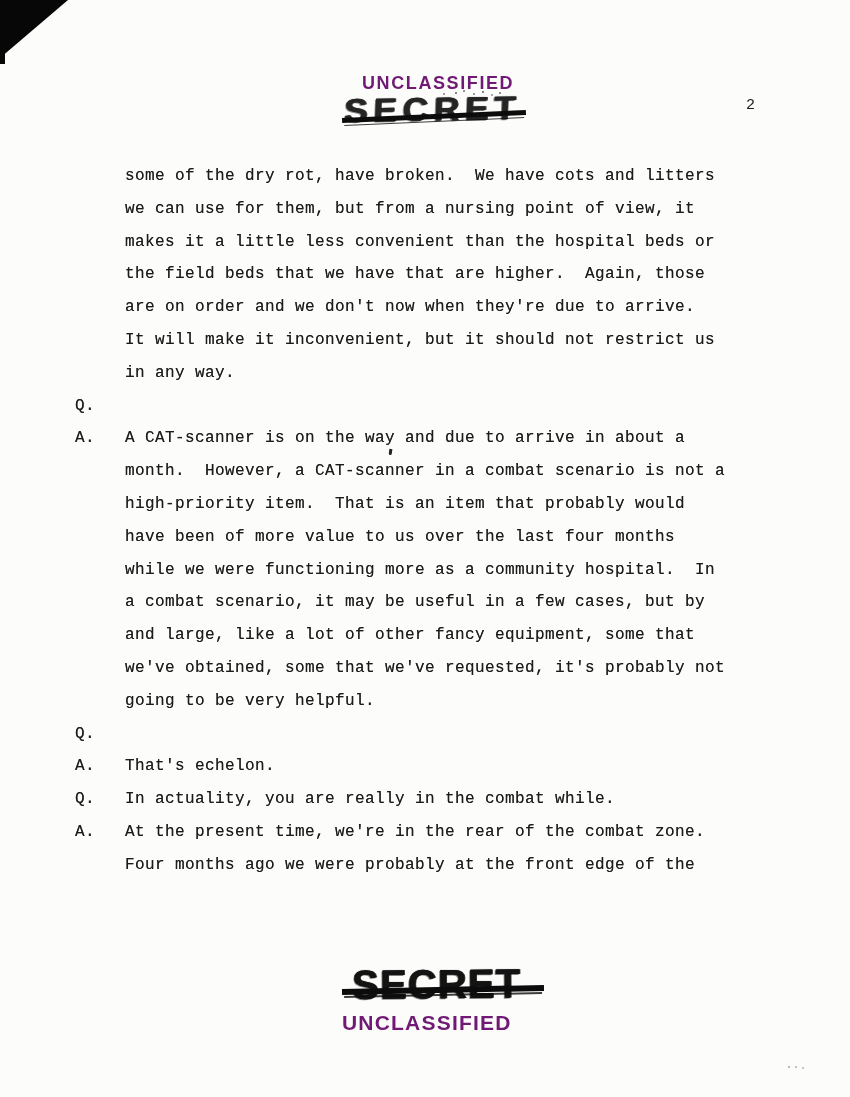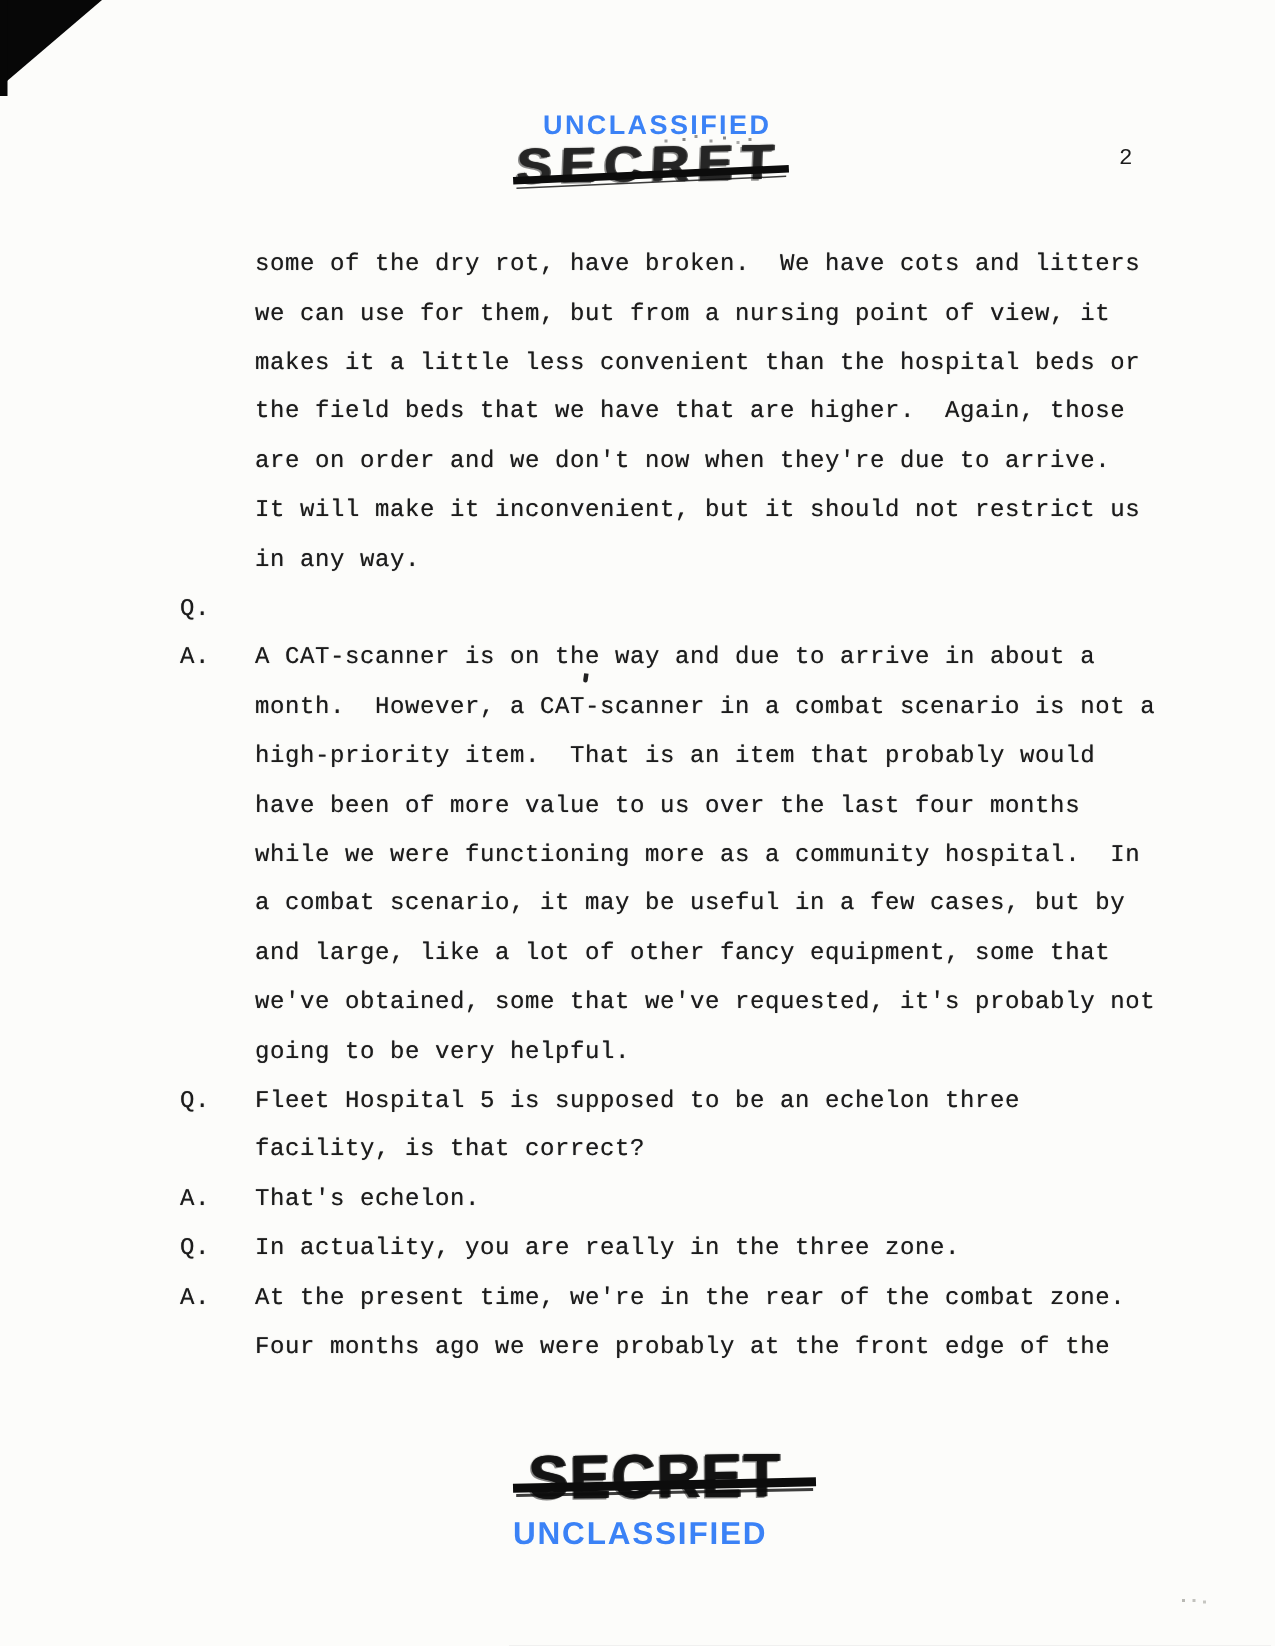--- a/index.html
+++ b/index.html
@@ -42,21 +42,21 @@
     position: absolute; left: 788px; top: 1066px;
     width: 2px; height: 2px; background: #b9b9b4;
     box-shadow: 7px 0 0 #c2c2bd, 14px 1px 0 #c6c6c1;
   }
 
   
   .classification {
     position: absolute;
     font-family: "Liberation Sans", sans-serif;
     font-weight: bold;
-    color: #3b82f6;
+    color: #701a75;
   }
   .classification.top {
     left: 362px; top: 73px;
     font-size: 18px; letter-spacing: 1.6px;
   }
   .classification.bottom {
     left: 342px; top: 1011px;
     font-size: 21px; letter-spacing: 1.2px;
   }
   .page-number {
@@ -99,21 +99,21 @@
     left: -10px; top: 25px; width: 202px; height: 6px;
     transform: rotate(-1.2deg);
   }
 
   
   .body-text {
     position: absolute; left: 0; top: 160px; width: 850px;
     font-size: 16px; letter-spacing: 0.4px;
     text-shadow: 0 0 0.5px rgba(20,20,20,.65);
   }
-  .qa-row { display: flex; padding-left: 120px; }
+  .qa-row { display: flex; padding-left: 75px; }
   .qa-label {
     flex: 0 0 50px;
     line-height: 32.8px;
     white-space: pre;
   }
   .qa-text {
     flex: 1 1 auto;
     line-height: 32.8px;
     white-space: pre-wrap;
     max-width: 620px;
@@ -159,30 +159,28 @@
 high-priority item.  That is an item that probably would
 have been of more value to us over the last four months
 while we were functioning more as a community hospital.  In
 a combat scenario, it may be useful in a few cases, but by
 and large, like a lot of other fancy equipment, some that
 we've obtained, some that we've requested, it's probably not
 going to be very helpful.</div>
       </div>
       <div class="qa-row">
         <span class="qa-label">Q.</span>
-        <div class="qa-text">Fleet Hospital 5 is supposed to be an echelon three
-facility, is that correct?</div>
       </div>
       <div class="qa-row">
         <span class="qa-label">A.</span>
         <div class="qa-text">That's echelon.</div>
       </div>
       <div class="qa-row">
         <span class="qa-label">Q.</span>
-        <div class="qa-text">In actuality, you are really in the three zone.</div>
+        <div class="qa-text">In actuality, you are really in the combat while.</div>
       </div>
       <div class="qa-row">
         <span class="qa-label">A.</span>
         <div class="qa-text">At the present time, we're in the rear of the combat zone.
 Four months ago we were probably at the front edge of the</div>
       </div>
     </div>
 
   <div class="stamp-wrap bottom-stamp">
     <span class="stamp-text">SECRET</span>

